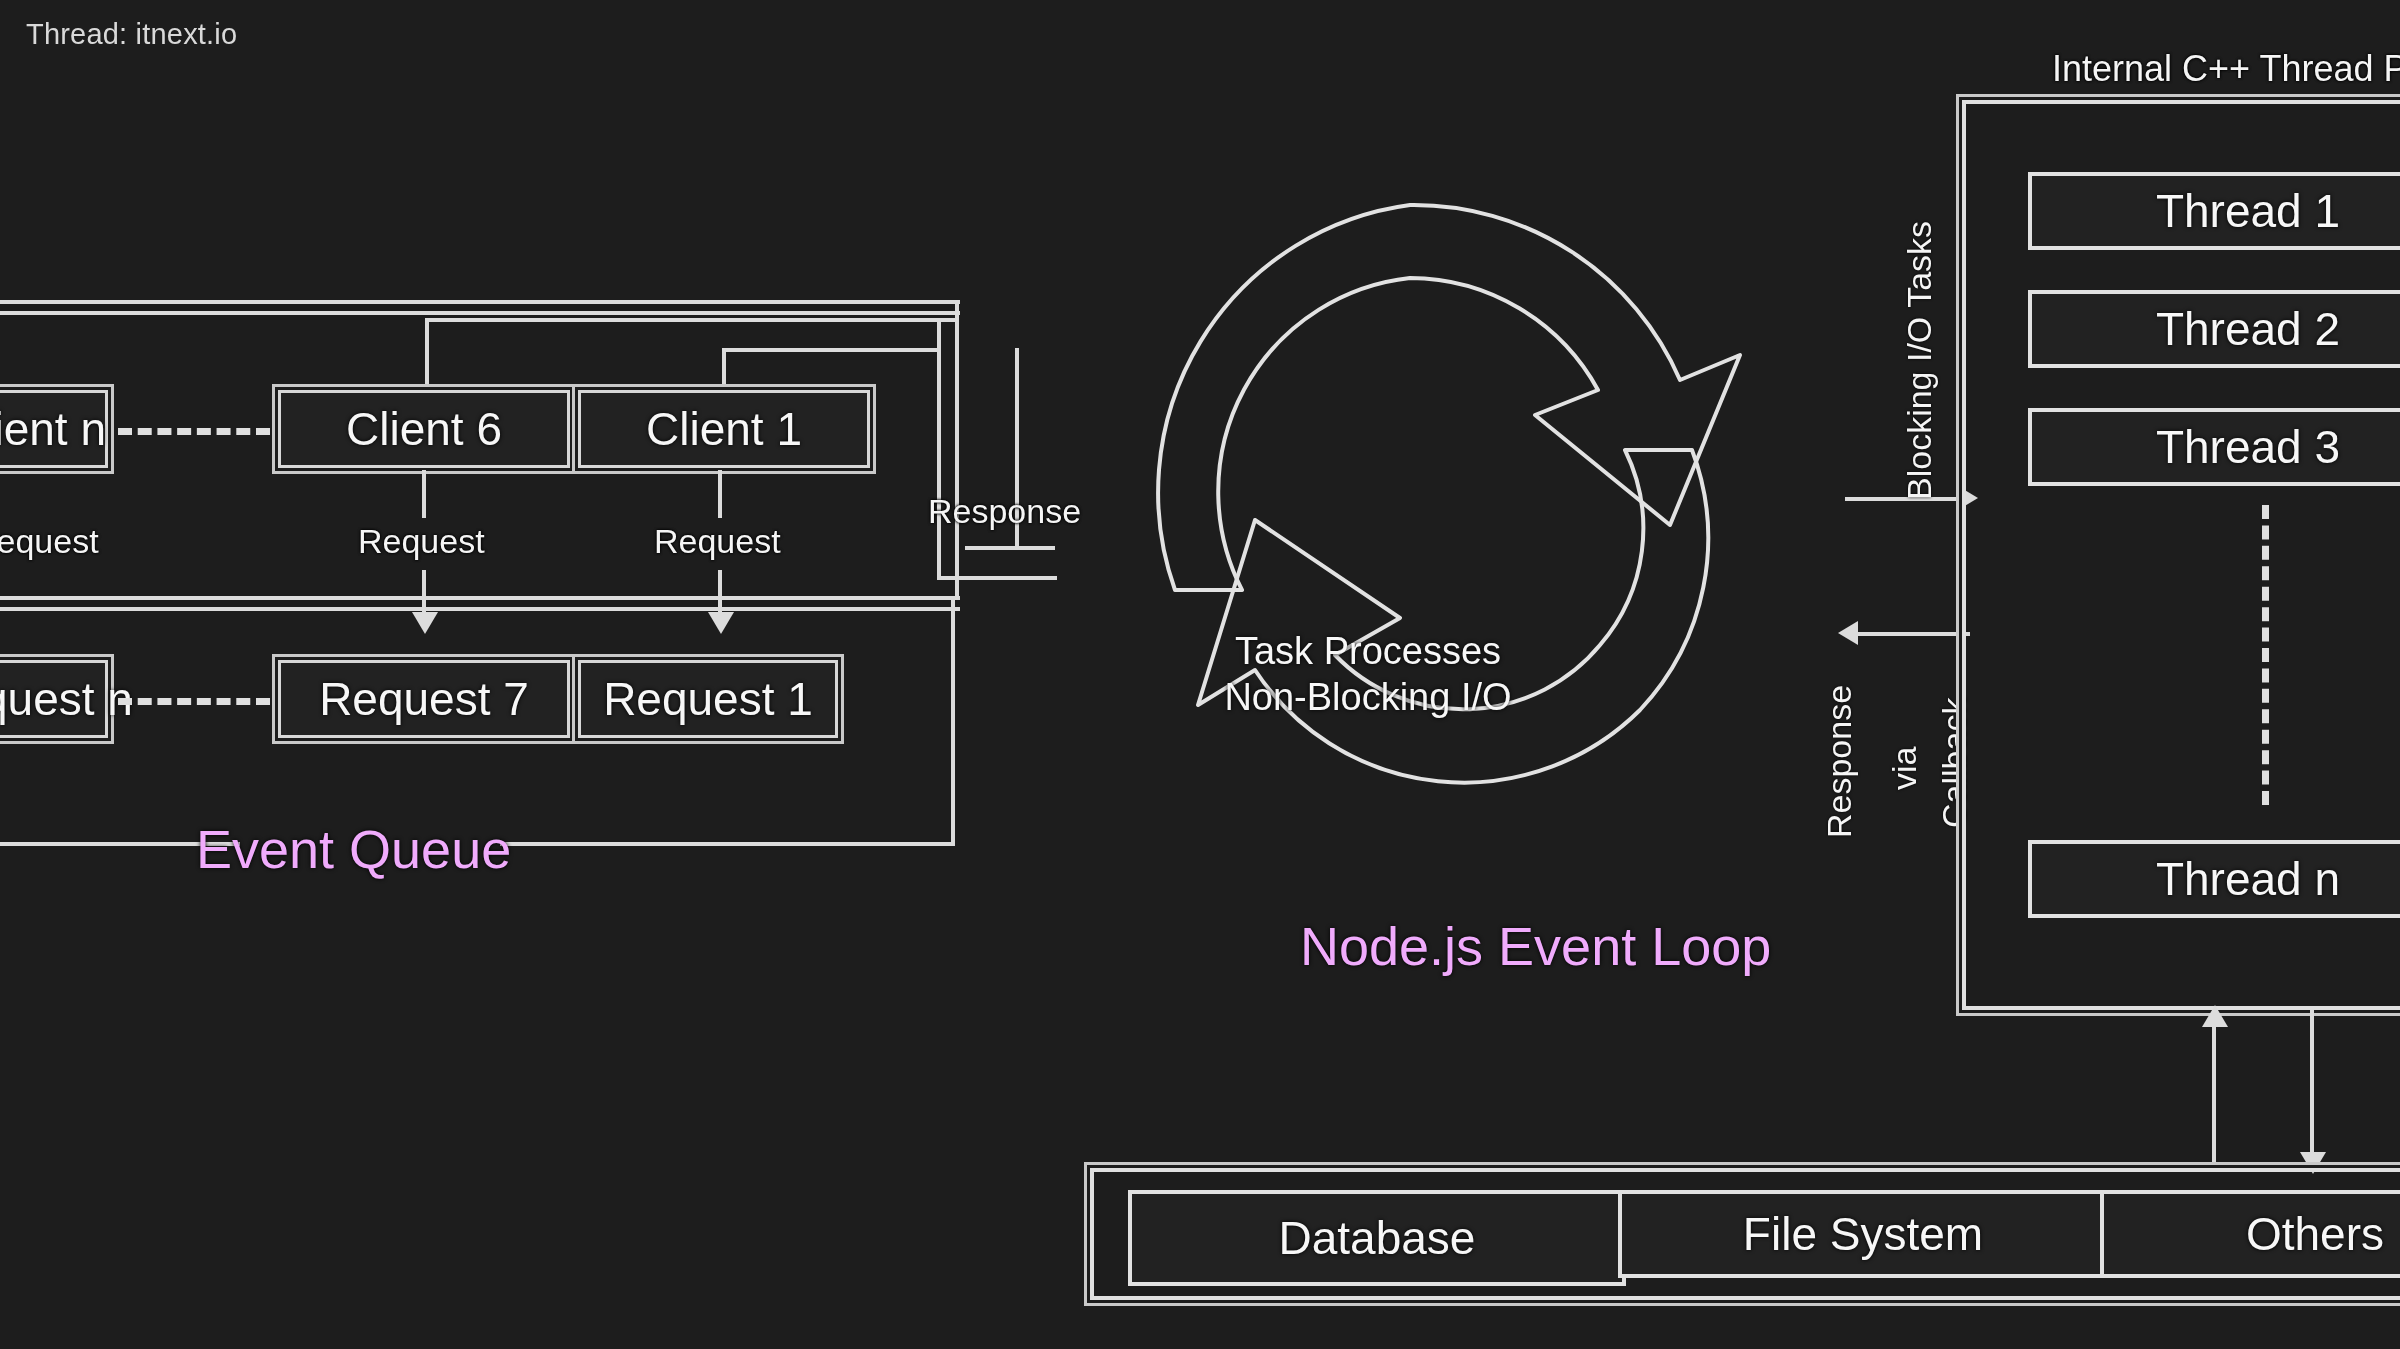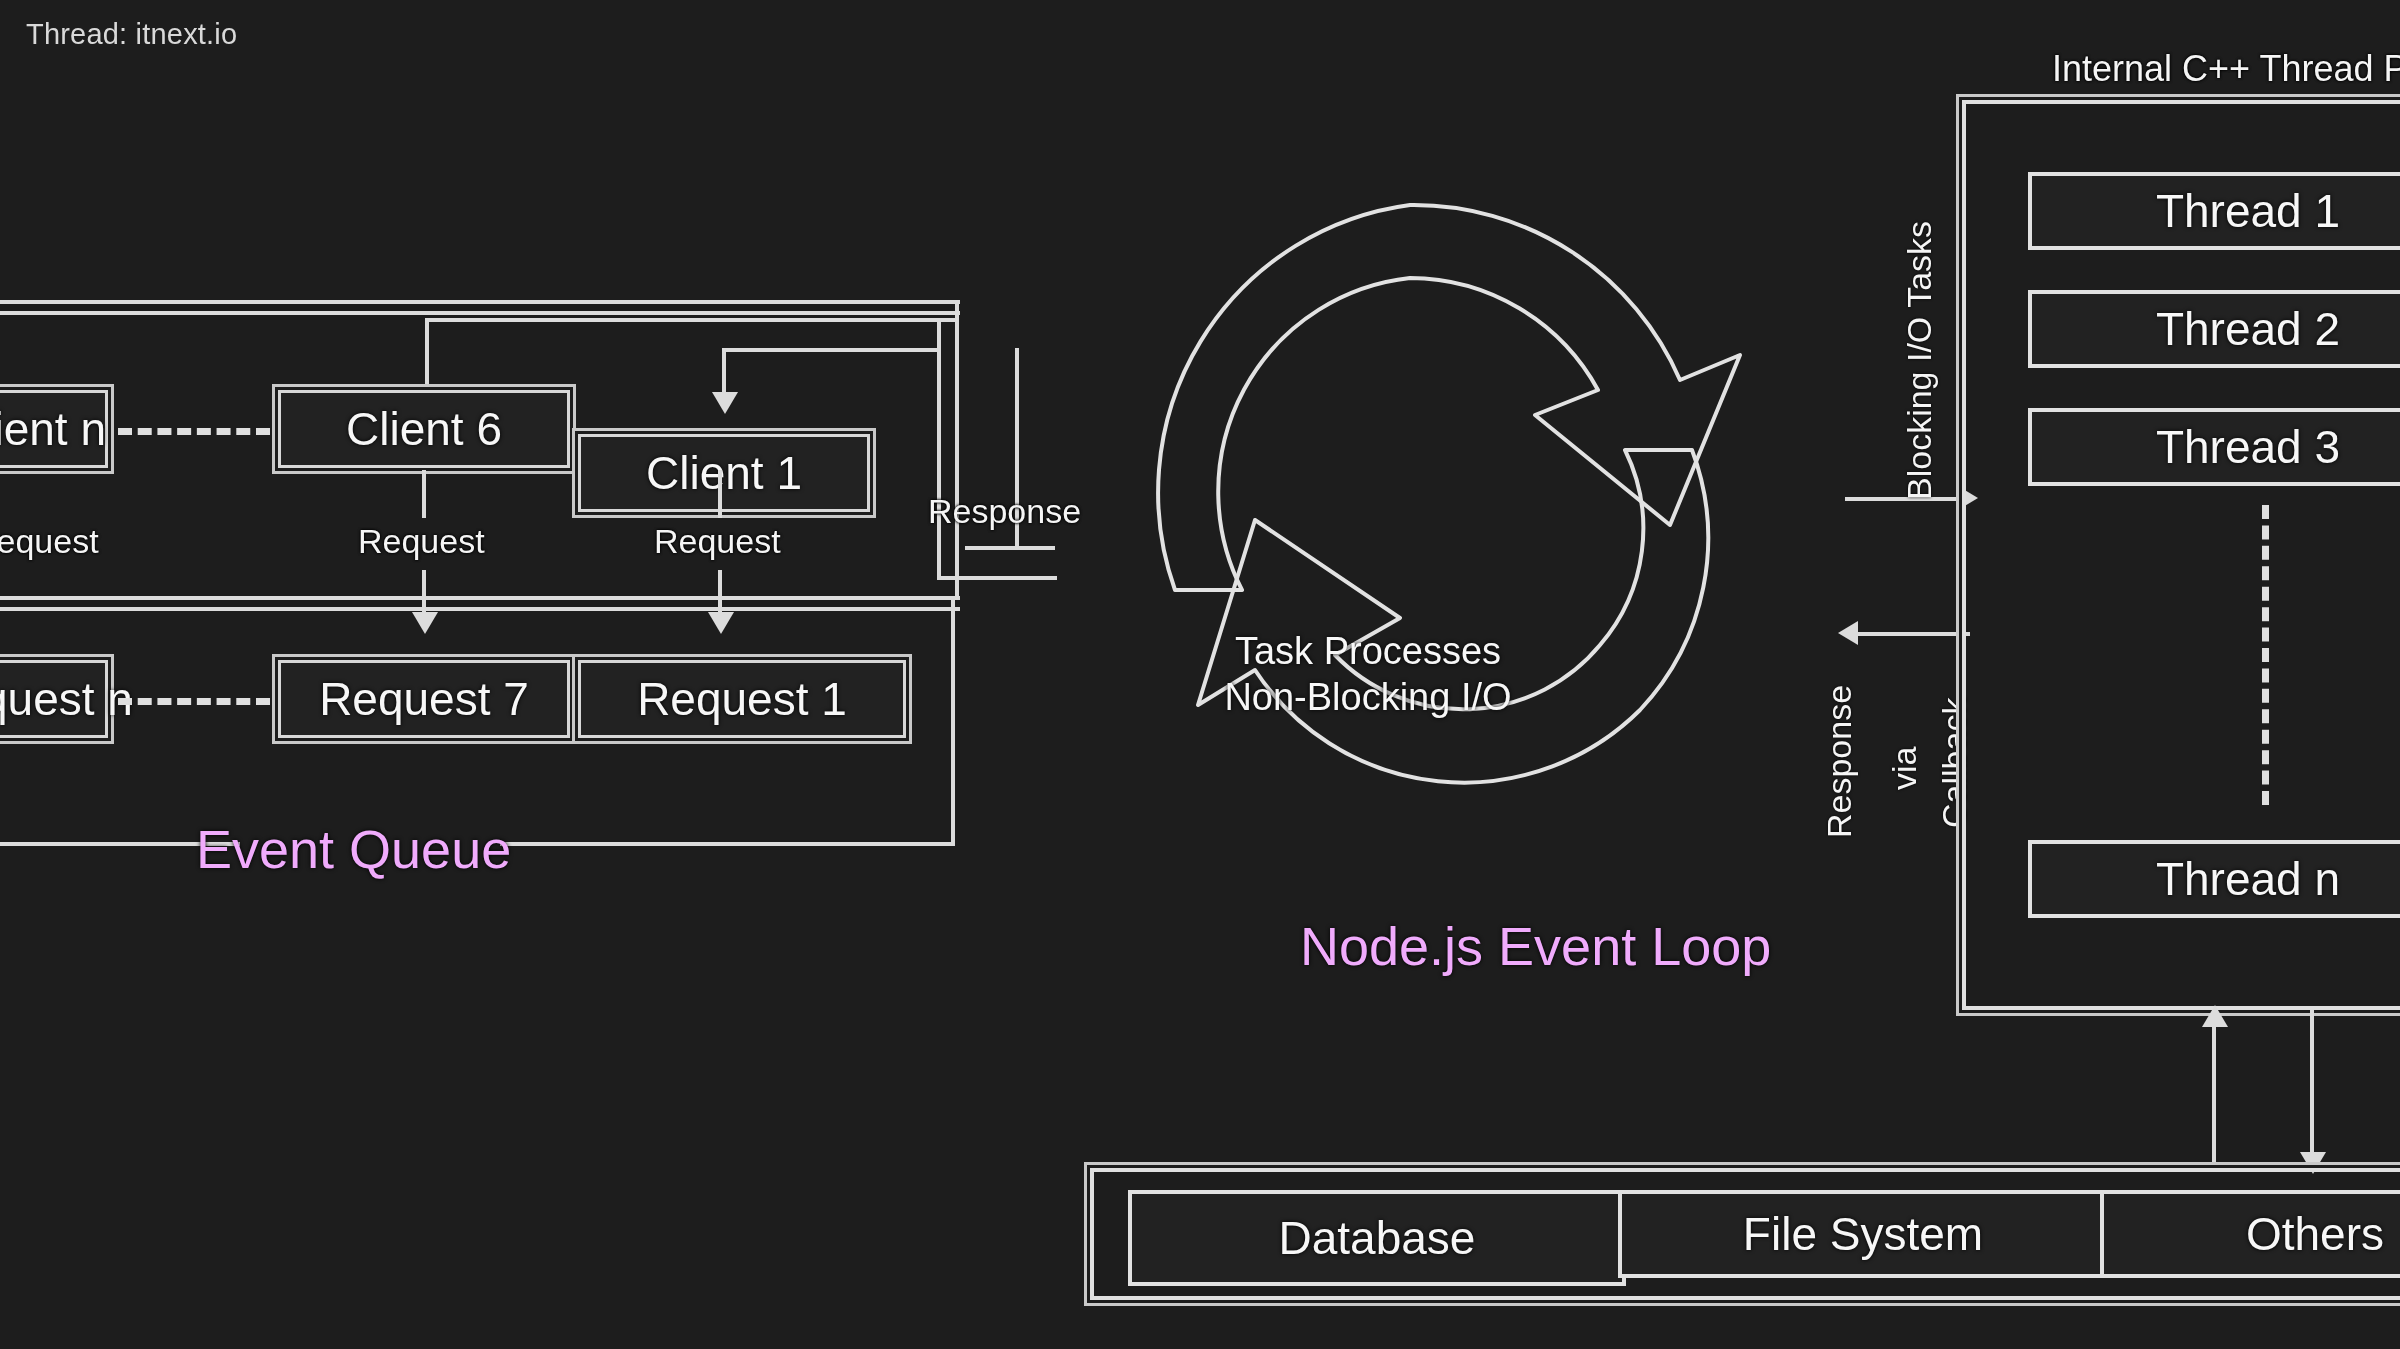--- a/index.html
+++ b/index.html
@@ -122,21 +122,21 @@
   <div class="hline" style="left:965px;top:546px;width:90px;"></div>
 
   <div class="lbl" style="left:928px;top:492px;">Response</div>
 
   <div class="node" style="left:-52px;top:390px;width:160px;height:78px;">
     <span class="boxtext">Client n</span>
   </div>
   <div class="node" style="left:278px;top:390px;width:292px;height:78px;">
     <span class="boxtext">Client 6</span>
   </div>
-  <div class="node" style="left:578px;top:390px;width:292px;height:78px;margin-top:44px;">
+  <div class="node" style="left:578px;top:390px;width:292px;height:78px;">
     <span class="boxtext">Client 1</span>
   </div>
 
   <div class="dash-h" style="left:118px;top:428px;width:152px;"></div>
 
   <div class="vline" style="left:422px;top:470px;height:48px;"></div>
   <div class="lbl" style="left:358px;top:522px;">Request</div>
   <div class="vline" style="left:422px;top:570px;height:48px;"></div>
   <div class="arrow-d" style="left:412px;top:612px;"></div>
 
@@ -153,21 +153,21 @@
   <div class="vline" style="left:951px;top:600px;height:245px;"></div>
   <div class="hline" style="left:-10px;top:842px;width:250px;"></div>
   <div class="hline" style="left:500px;top:842px;width:455px;"></div>
 
   <div class="node" style="left:-52px;top:660px;width:160px;height:78px;">
     <span class="boxtext">Request n</span>
   </div>
   <div class="node" style="left:278px;top:660px;width:292px;height:78px;">
     <span class="boxtext">Request 7</span>
   </div>
-  <div class="node" style="left:578px;top:660px;width:328px;height:78px;">
+  <div class="node" style="left:578px;top:660px;width:260px;height:78px;">
     <span class="boxtext">Request 1</span>
   </div>
 
   <div class="dash-h" style="left:118px;top:698px;width:152px;"></div>
 
   <div class="bigtext" style="left:196px;top:818px;">Event Queue</div>
 
   <svg id="loop" width="760" height="700" viewBox="0 0 760 700">
     <g fill="none" stroke="#e2e2e2" stroke-width="4" stroke-linejoin="round">
 

